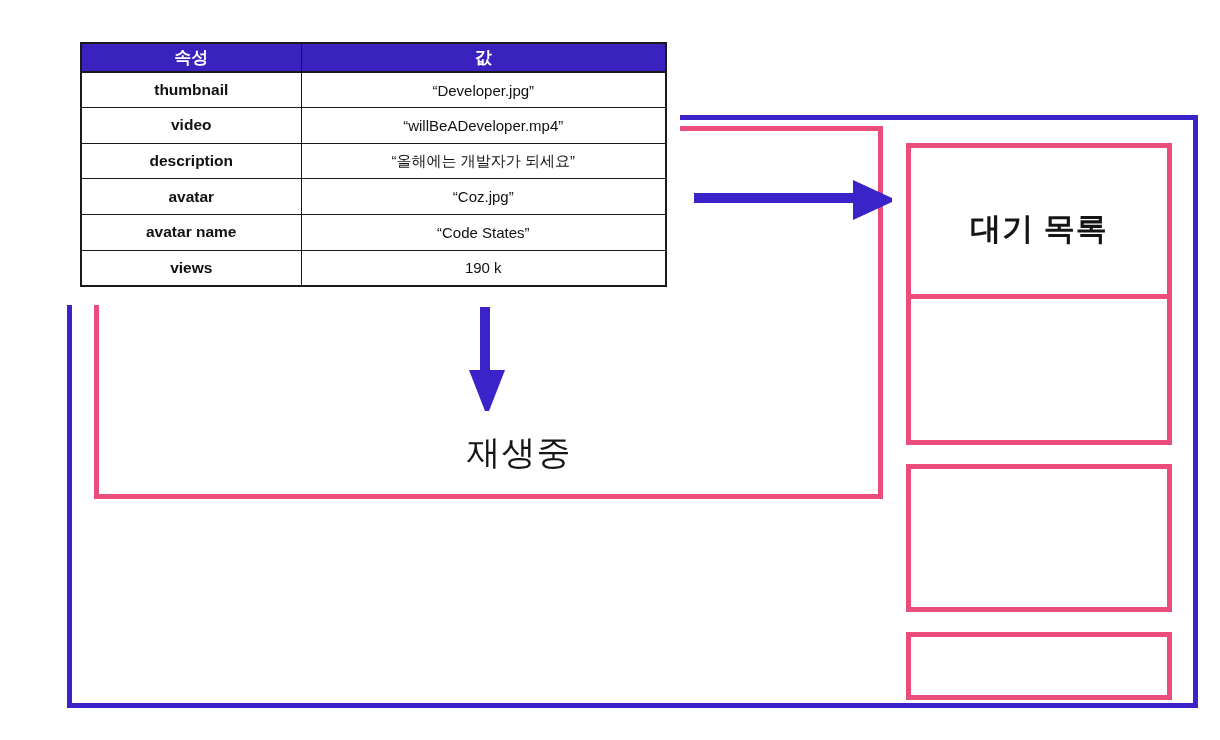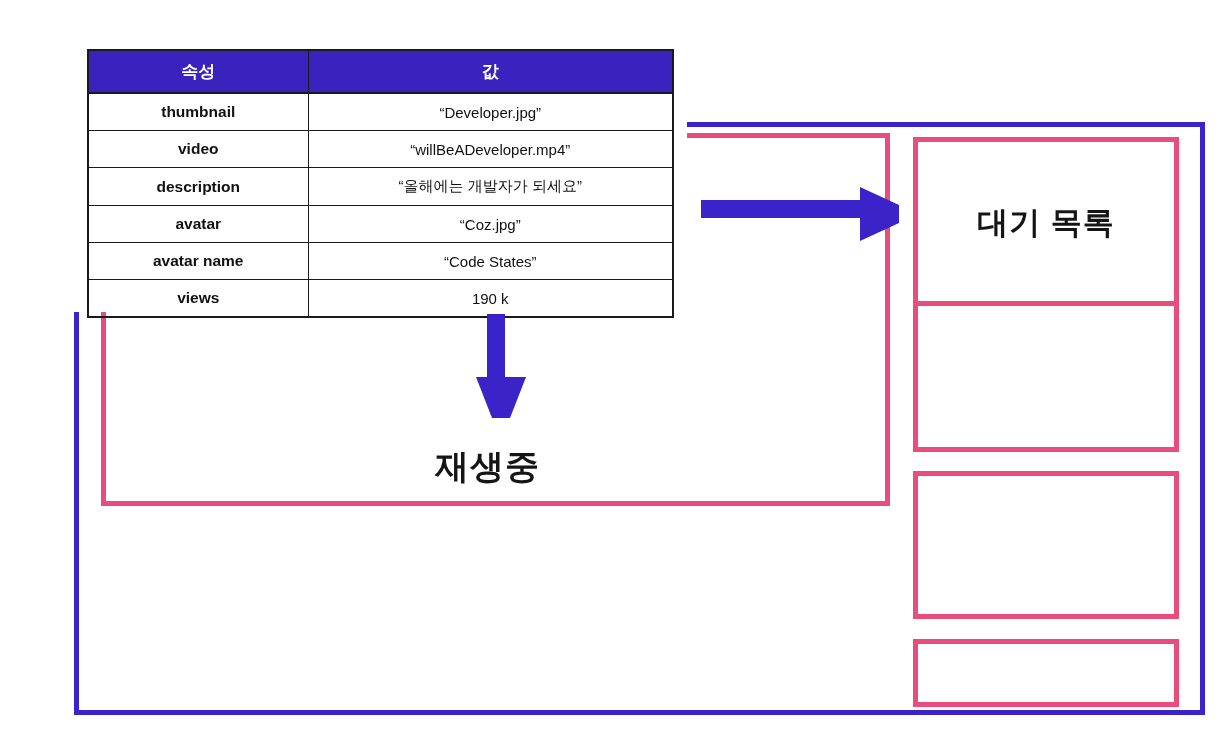--- a/index.html
+++ b/index.html
@@ -1,21 +1,21 @@
 <!DOCTYPE html>
 <html style="--accent-blue: #3a23c8; --header-blue: #3a22be; --accent-pink: #e84d7c;"><head>
 <meta charset="utf-8">
 <style>
   :root {
     --accent-blue: #3a23c8;
     --header-blue: #3a22be;
     --accent-pink: #e84d7c;
     --ink: #111111;
   }
-  * { margin: 0; padding: 9px; box-sizing: border-box; }
+  * { margin: 0; padding: 2px; box-sizing: border-box; }
   html, body { background: #ffffff; }
   body {
     width: 1220px; height: 740px;
     position: relative;
     overflow: hidden;
     font-family: "Liberation Sans", sans-serif;
     color: var(--ink);
   }
   .abs { position: absolute; }
 
@@ -32,21 +32,21 @@
     z-index: 2;
   }
   
   .queue-box {
     left: 904px; width: 266px;
     border: 5px solid var(--accent-pink);
     background: #ffffff;
     z-index: 2;
     display: flex; align-items: center; justify-content: center;
   }
-  .queue-box.q1 { top: 128px; height: 172px; }
+  .queue-box.q1 { top: 141px; height: 172px; }
   .queue-box.q2 { top: 292px; height: 151px; }
   .queue-box.q3 { top: 462px; height: 148px; }
   .queue-box.q4 { top: 630px; height: 68px; }
   .queue-label {
     font-size: 31px; font-weight: 600; letter-spacing: 1px;
     color: #151515;
   }
 
   
   .table-wrap {
@@ -99,22 +99,22 @@
   .arrow-down-head {
     left: 467px; top: 368px; width: 0; height: 0;
     border-left: 16px solid transparent;
     border-right: 16px solid transparent;
     border-top: 41px solid var(--accent-blue);
     z-index: 4;
   }
 
   .now-playing {
     left: 417px; top: 426px; width: 200px;
-    text-align: left;
-    font-size: 34px; font-weight: 700; letter-spacing: 1px;
+    text-align: center;
+    font-size: 34px; font-weight: 400; letter-spacing: 1px;
     color: #151515;
     z-index: 4;
   }
 </style>
 </head>
 <body>
 
 <div class="abs blue-frame"></div>
 
 <div class="abs player-box"></div>

